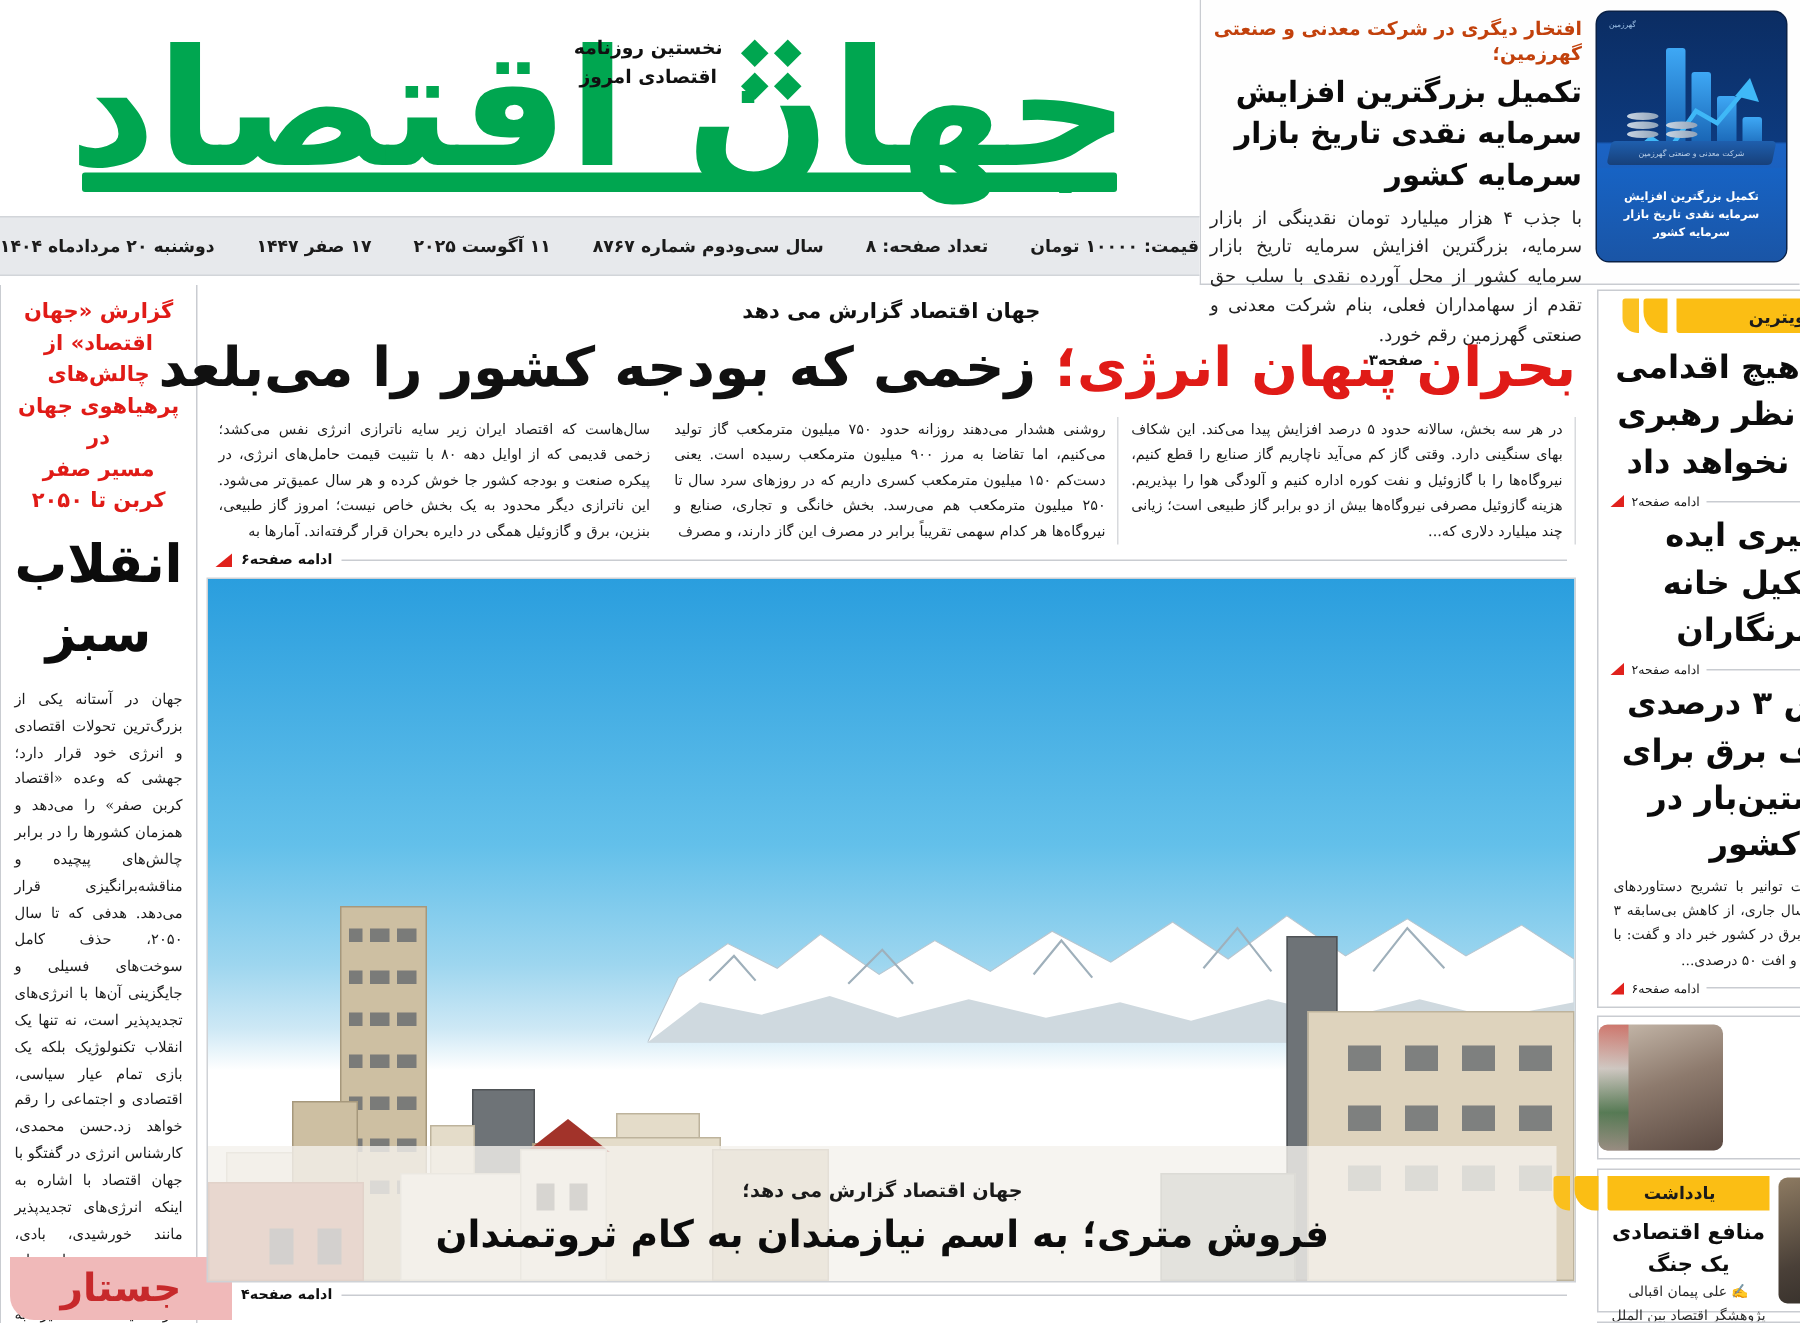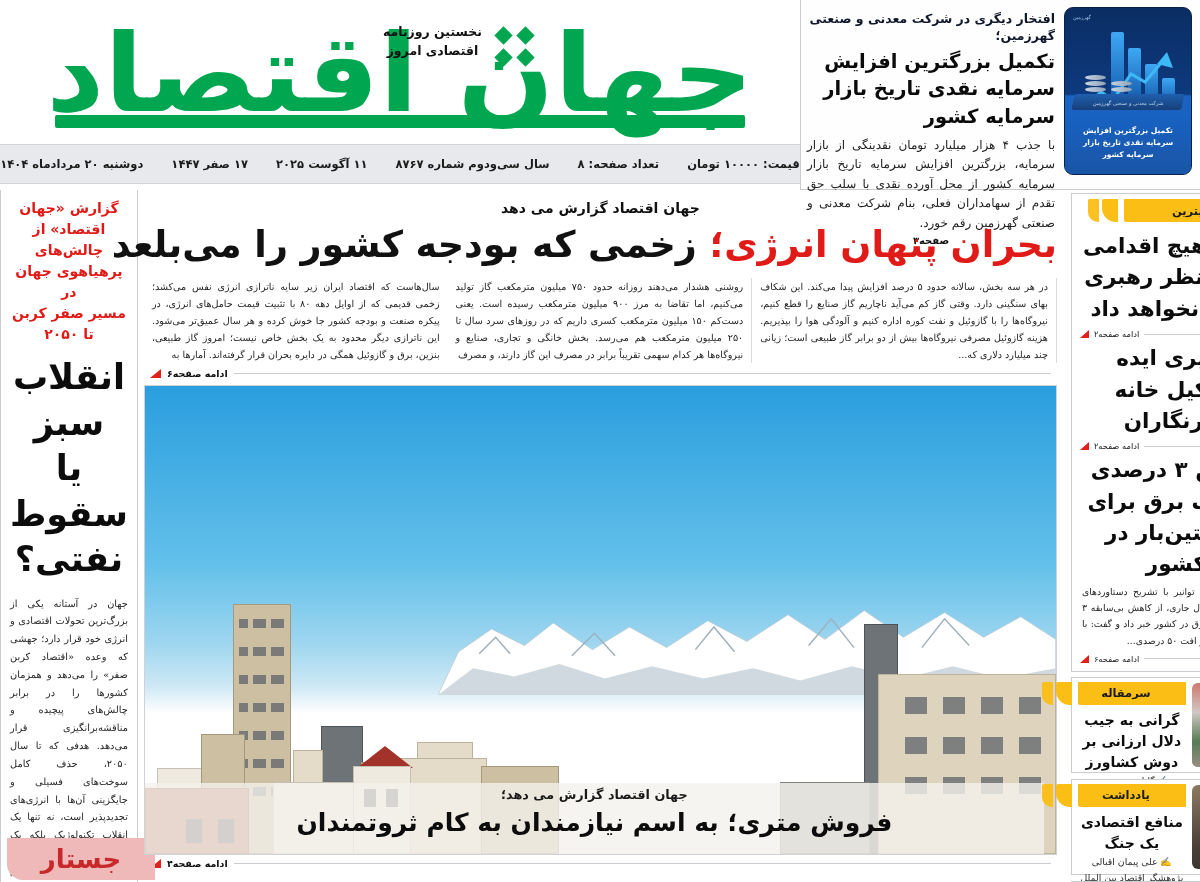--- a/index.html
+++ b/index.html
@@ -127,21 +127,21 @@
   .top-ad-text {
     flex: 1;
     text-align: right;
     padding-top: 4px;
     display: flex;
     flex-direction: column;
   }
   .ad-kicker {
     font-size: 12.5px;
     font-weight: bold;
-    color: #0f172a;
+    color: #c2410c;
     line-height: 1.35;
     margin-bottom: 3px;
   }
   .ad-headline {
     font-size: 19.5px;
     font-weight: bold;
     color: #0b0b0b;
     line-height: 1.42;
     letter-spacing: -0.4px;
     margin-bottom: 5px;
@@ -330,21 +330,21 @@
   .redroof {
     position: absolute;
     width: 0; height: 0;
     border-style: solid;
     border-color: transparent transparent #a2332a transparent;
   }
 
   .photo-caption {
     position: absolute;
     left: 0; right: 12px; bottom: 0;
-    padding: 4px 16px 15px;
+    padding: 23px 16px 15px;
     background: rgba(244,241,236,0.80);
     text-align: center;
   }
   .photo-kicker {
     font-size: 12.8px;
     font-weight: bold;
     color: #1a1a1a;
     margin-bottom: 5px;
   }
   .photo-title {
@@ -620,21 +620,20 @@
 
   <div class="main">
 
     <div class="right-col" style="position:relative;">
       <div class="rc-kicker">
         <div>گزارش «جهان اقتصاد» از چالش‌های پرهیاهوی جهان در</div>
         <div>مسیر صفر کربن تا ۲۰۵۰</div>
       </div>
       <div class="rc-headline">
         <div>انقلاب سبز</div>
-        <div>یا سقوط نفتی؟</div>
       </div>
       <div class="rc-body">جهان در آستانه یکی از بزرگ‌ترین تحولات اقتصادی و انرژی خود قرار دارد؛ جهشی که وعده «اقتصاد کربن صفر» را می‌دهد و همزمان کشورها را در برابر چالش‌های پیچیده و مناقشه‌برانگیزی قرار می‌دهد. هدفی که تا سال ۲۰۵۰، حذف کامل سوخت‌های فسیلی و جایگزینی آن‌ها با انرژی‌های تجدیدپذیر است، نه تنها یک انقلاب تکنولوژیک بلکه یک بازی تمام عیار سیاسی، اقتصادی و اجتماعی را رقم خواهد زد.حسن محمدی، کارشناس انرژی در گفتگو با جهان اقتصاد با اشاره به اینکه انرژی‌های تجدیدپذیر مانند خورشیدی، بادی، هیدرو و باتری‌های ذخیره‌سازی، توانسته‌اند ظرف یک دهه اخیر به شدت در قیمت کاهش یافته و بهره‌وری‌شان افزایش دهند، گفت: . این فناوری‌ها نوید یک منبع انرژی پاک و بی‌پایان را می‌دهند که می‌تواند وابستگی جهان به نفت و گاز را کاهش دهد، آلودگی‌های خطرناک محیط زیست را کاهش دهد و در نهایت با تغییرات اقلیمی مقابله کند.</div>
 
       <div class="brand-stamp">جستار</div>
     </div>
 
     <div class="center-block">
       <div class="lead-kicker">جهان اقتصاد گزارش می دهد</div>
       <div class="lead-headline">
         <span class="hl-red">بحران پنهان انرژی؛</span>
@@ -777,30 +776,20 @@
         <div class="sb-headline">کاهش ۳ درصدی مصرف برق برای نخستین‌بار در کشور</div>
         <div class="sb-body">مدیرعامل شرکت توانیر با تشریح دستاوردهای صنعت برق در سال جاری، از کاهش بی‌سابقه ۳ درصدی مصرف برق در کشور خبر داد و گفت: با وجود خشکسالی و افت ۵۰ درصدی...</div>
         <div class="sb-cont">
           <div class="tiny-tri"></div>
           <div class="tiny-label">ادامه صفحه۶</div>
           <div class="cont-line"></div>
         </div>
       </div>
 
       <div class="op-card">
-        <div class="op-text">
-          <div class="tag-row" style="margin:4px 2px 5px 2px;">
-            <div class="tag" style="min-width:108px;padding:0 24px 0 12px;">سرمقاله</div>
-          </div>
-          <div class="op-title">گرانی به جیب دلال ارزانی بر دوش کشاورز</div>
-          <div class="op-author">
-            <div><span class="pen">✍ </span><span>گلناز پرتوی مهر</span></div>
-            <div>روزنامه نگار</div>
-          </div>
-        </div>
         <div class="op-photo p1">
           <div class="stripe"></div>
         </div>
 
       </div>
 
       <div class="op-card">
         <div class="op-text">
           <div class="tag-row" style="margin:4px 2px 5px 2px;">
             <div class="tag" style="min-width:108px;padding:0 24px 0 12px;">یادداشت</div>

